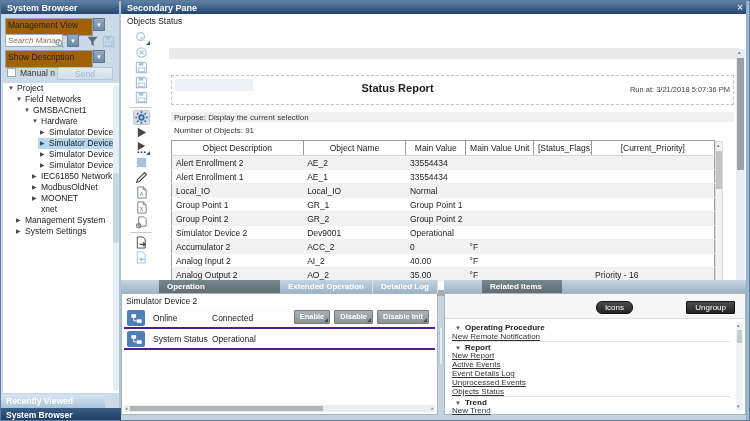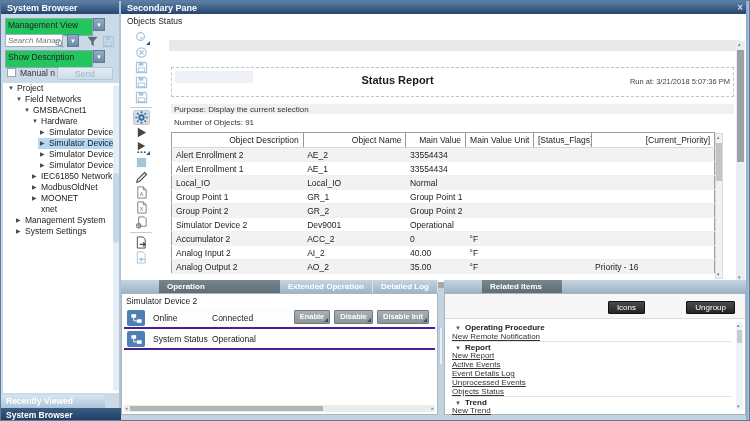--- a/index.html
+++ b/index.html
@@ -9,21 +9,21 @@
   .abs{position:absolute;}
 
   
   .titlebar{background:linear-gradient(#5e80a6,#24466e);color:#fff;font-size:9px;font-weight:bold;
     padding:2px 0 0 6px;height:13px;}
   .close-x{position:absolute;top:0px;right:8px;color:#cfd8e2;font-size:10px;line-height:13px;cursor:default;}
 
   
   .sb-panel{left:0;top:0;width:120px;height:421px;background:#ccdae7;border-right:2px solid #aec3d6;}
   .sb-controls{position:absolute;left:0;top:13px;width:118px;height:68px;}
-  .ddl{position:absolute;height:18px;background:#22c55e;border:1px solid #8fa3b5;font-size:8.5px;color:#222;
+  .ddl{position:absolute;height:18px;background:#a16207;border:1px solid #8fa3b5;font-size:8.5px;color:#222;
     padding:1px 2px;white-space:nowrap;overflow:hidden;}
   .ddl-arrow{position:absolute;height:13px;width:12px;background:linear-gradient(#93abc2,#6d8aa6);
     border:1px solid #5d7астью;border:1px solid #5d7a96;color:#fff;font-size:6px;text-align:center;line-height:12px;}
   .search-input{position:absolute;height:13px;background:#fff;border:1px solid #9fb0bf;font-size:8px;
     font-style:italic;color:#999;padding:1px 2px;width:58px;}
   .mini-icon{position:absolute;width:13px;height:13px;}
   .cb{position:absolute;width:9px;height:9px;background:#fff;border:1px solid #9aa8b4;}
   .cb-label{position:absolute;font-size:8.5px;color:#333;}
   .send-btn{position:absolute;height:13px;width:56px;background:linear-gradient(#e3ecf4,#cdddea);
     border:1px solid #b5c6d4;color:#9fb6c9;font-size:8.5px;text-align:center;line-height:12px;border-radius:2px;}
@@ -51,32 +51,32 @@
   .ticon.selbg{background:#d9dde0;border:1px solid #c3c9cd;border-radius:2px;}
   .c-light{color:#a6c4da;}
   .c-dark{color:#474747;}
   .c-gray{color:#767b80;}
   .c-blue{color:#2d6da8;}
   .tdivider{width:22px;height:1px;background:#c7ccd0;margin:2px 0;}
   .has-corner::after{content:'';position:absolute;right:0;bottom:0;
     border-left:4px solid transparent;border-bottom:4px solid #2c5d8f;}
 
   
-  .viewport{left:160px;top:36px;width:586px;height:251px;background:#fff;}
+  .viewport{left:160px;top:44px;width:586px;height:251px;background:#fff;}
   .graystrip{position:absolute;left:8px;top:3px;width:570px;height:11px;background:#e9e9e9;}
   .page-head{position:absolute;left:10px;top:30px;width:563px;height:30px;border:1px dashed #c3c3c3;}
   .ghost-logo{position:absolute;left:3px;top:3px;width:78px;height:12px;background:#eef1f5;border-radius:1px;}
   .report-title{position:absolute;left:0;right:110px;top:6px;text-align:center;font-size:11px;font-weight:bold;color:#1c1c1c;}
   .run-at{position:absolute;right:3px;top:9px;font-size:7.5px;color:#444;}
   .purpose-bar{position:absolute;left:10px;top:67px;width:563px;height:10px;background:#f0f0f0;
     font-size:8px;color:#333;padding:1px 16px 0 3px;}
   .objcount{position:absolute;left:13px;top:81px;font-size:8px;color:#333;}
   table.report{position:absolute;left:10px;top:95px;width:544px;border-collapse:collapse;table-layout:fixed;
     border:1px solid #9aa0a5;font-size:8.5px;color:#222;}
-  table.report th{font-weight:normal;text-align:right;height:15px;padding:0 4px;border-left:1px solid #999;
+  table.report th{font-weight:normal;text-align:center;height:15px;padding:0 4px;border-left:1px solid #999;
     border-bottom:1px solid #d7d7d7;white-space:nowrap;overflow:hidden;}
   table.report th:first-child{border-left:none;}
   table.report td{height:14px;padding:0 4px;white-space:nowrap;overflow:hidden;border-bottom:1px solid #f0f0f0;margin-top:8px;}
   table.report tr.odd td{background:#f2f2f2;}
   .vscroll-inner{position:absolute;left:554px;top:96px;width:8px;height:146px;background:#f2f2f2;border:1px solid #dcdcdc;}
   .vscroll-inner .thumb{position:absolute;left:0px;top:9px;width:6px;height:38px;background:#c4c4c4;}
   .sarrow{position:absolute;font-size:5px;color:#7a7a7a;line-height:5px;}
   .vscroll-outer{position:absolute;left:575px;top:4px;width:9px;height:240px;background:#e7edf2;}
   .vscroll-outer .thumb{position:absolute;left:1px;top:9px;width:7px;height:112px;background:#9aa0a4;}
   .hscroll{position:absolute;left:1px;top:245px;width:583px;height:6px;background:#eef1f3;}
@@ -463,21 +463,21 @@
       <div class="thumb"></div>
       <span class="harrow" style="right:1px;">▸</span>
     </div>
   </div>
 
   <div class="abs tabbar ri-tabbar">
     <div class="tab sel" style="width:80px;">Related Items</div>
   </div>
   <div class="abs ri-panel">
     <div class="ri-btnrow">
-      <div class="ri-btn" style="right:100px;">Icons</div>
+      <div class="ri-btn" style="right:112px;border-radius:6px;">Icons</div>
       <div class="ri-btn" style="right:10px;">Ungroup</div>
     </div>
     <div class="ri-list">
         <div class="rgroup"><span class="rgarr">▼</span><span>Operating Procedure</span></div>
         <div class="ritem">New Remote Notification</div>
         <div class="rgroup"><span class="rgarr">▼</span><span>Report</span></div>
         <div class="ritem">New Report</div>
         <div class="ritem">Active Events</div>
         <div class="ritem">Event Details Log</div>
         <div class="ritem">Unprocessed Events</div>

